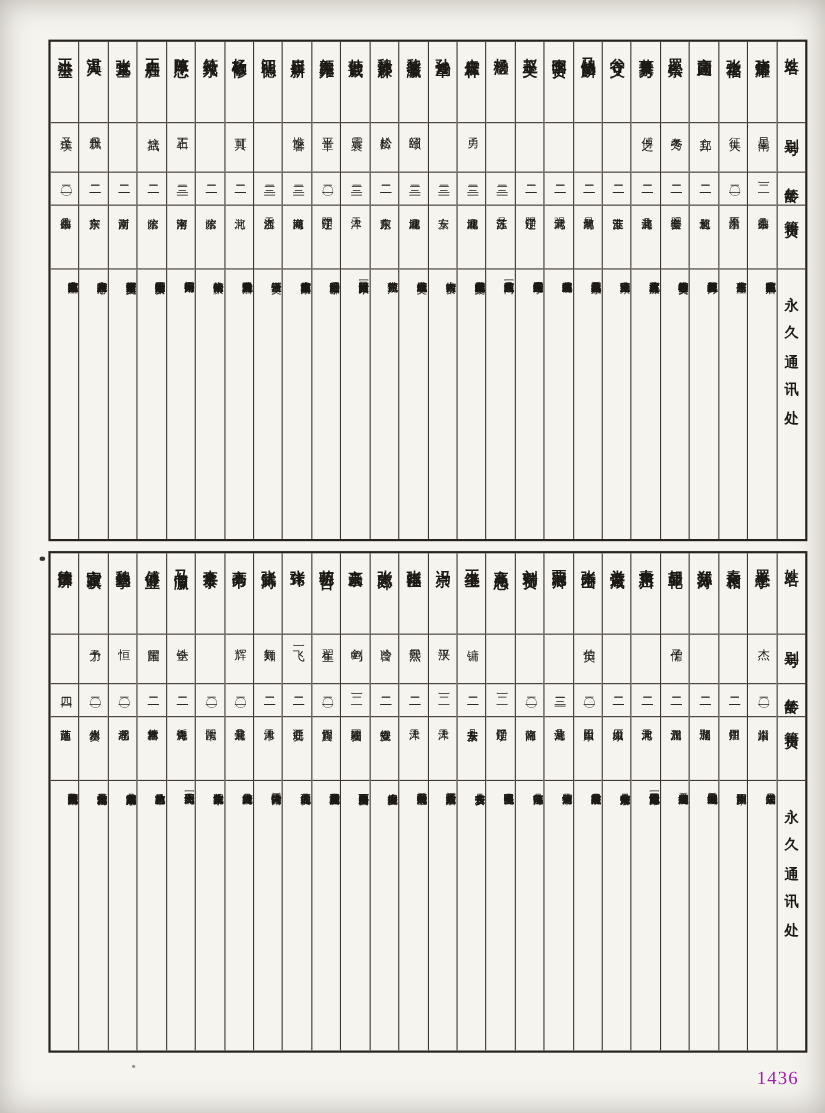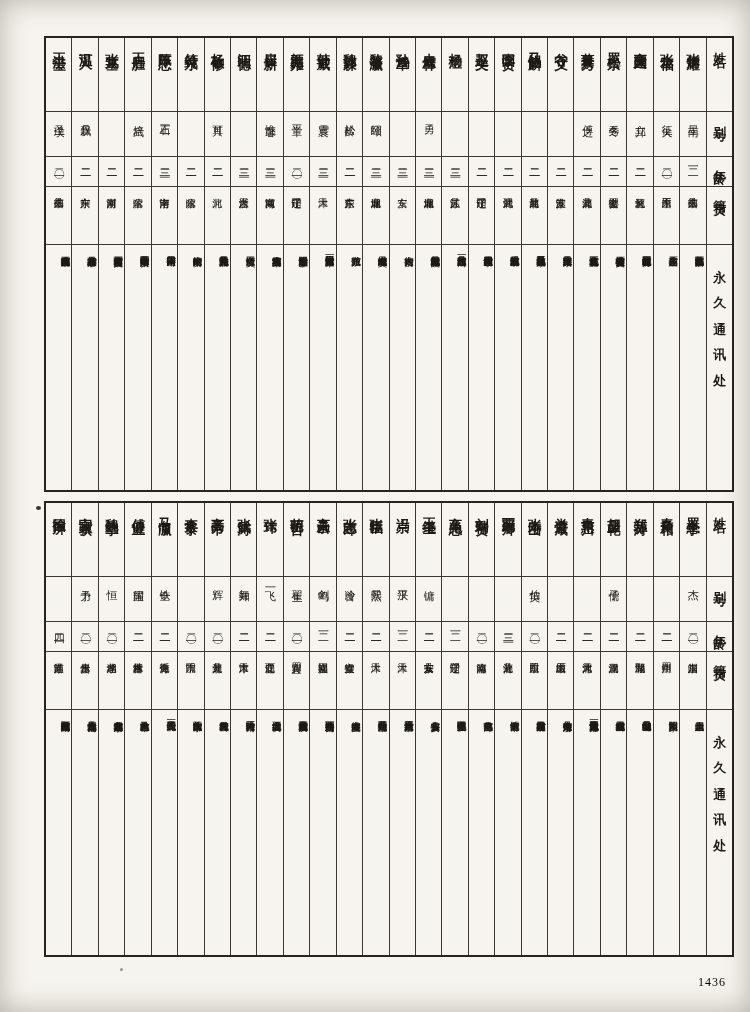--- a/index.html
+++ b/index.html
@@ -60,23 +60,23 @@
   .name  {font-size:13.5px;font-weight:bold;letter-spacing:2px;}
   .alias {font-size:11px;letter-spacing:1px;}
   .age   {font-size:11px;}
   .native{font-size:10px;line-height:11px;}
   .addr  {font-size:9.5px;line-height:11.5px;}
   .hdr-label{font-size:13px;font-weight:bold;letter-spacing:3px;}
   .hdr-addr-label{font-size:13px;font-weight:bold;letter-spacing:26px;padding-top:10px;}
   .page-number{
     position:absolute;
     right:24px;bottom:22px;
-    font-size:12px;
+    font-size:17px;
     letter-spacing:1px;
-    color:#000000;
+    color:#a21caf;
   }
   
   .speck{position:absolute;background:#3a352d;border-radius:50%;}
   .speck-1{width:5px;height:4px;left:36px;top:506px;}
   .speck-2{width:3px;height:3px;left:120px;top:968px;opacity:.5;}
 </style>
 </head>
 <body>
 
 <div class="page">

